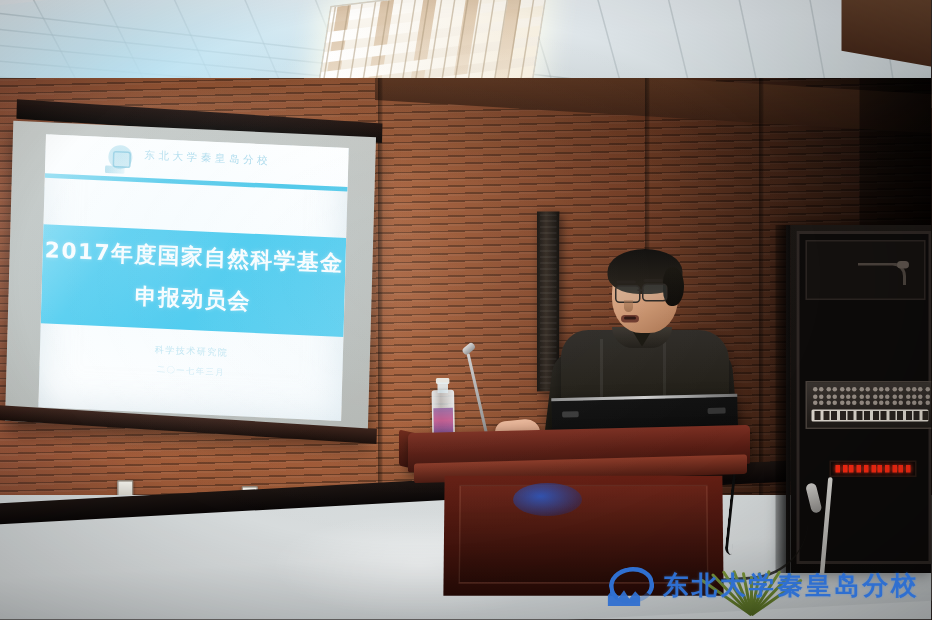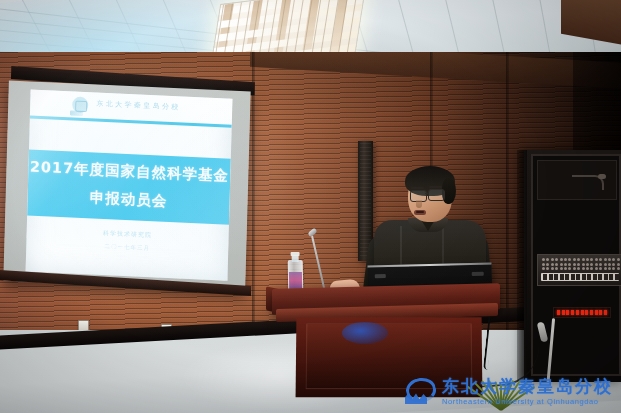--- a/index.html
+++ b/index.html
@@ -823,17 +823,16 @@
 
   <div class="grade"></div>
 
   <div class="watermark">
     <div class="wm-logo">
       <div class="wm-logo-c"></div>
       <div class="wm-logo-w"></div>
     </div>
     <div class="wm-text">
       <div class="wm-cn">东北大学秦皇岛分校</div>
-      <div class="wm-en">Northeastern University at Qinhuangdao</div>
     </div>
   </div>
 
 </div>
 
 </body></html>

